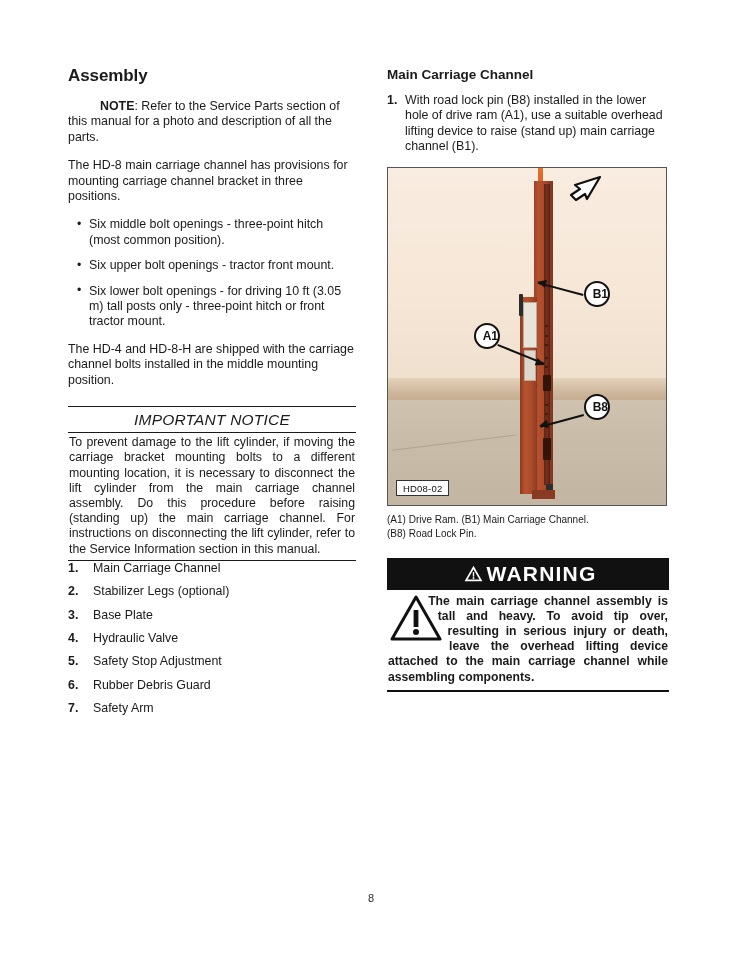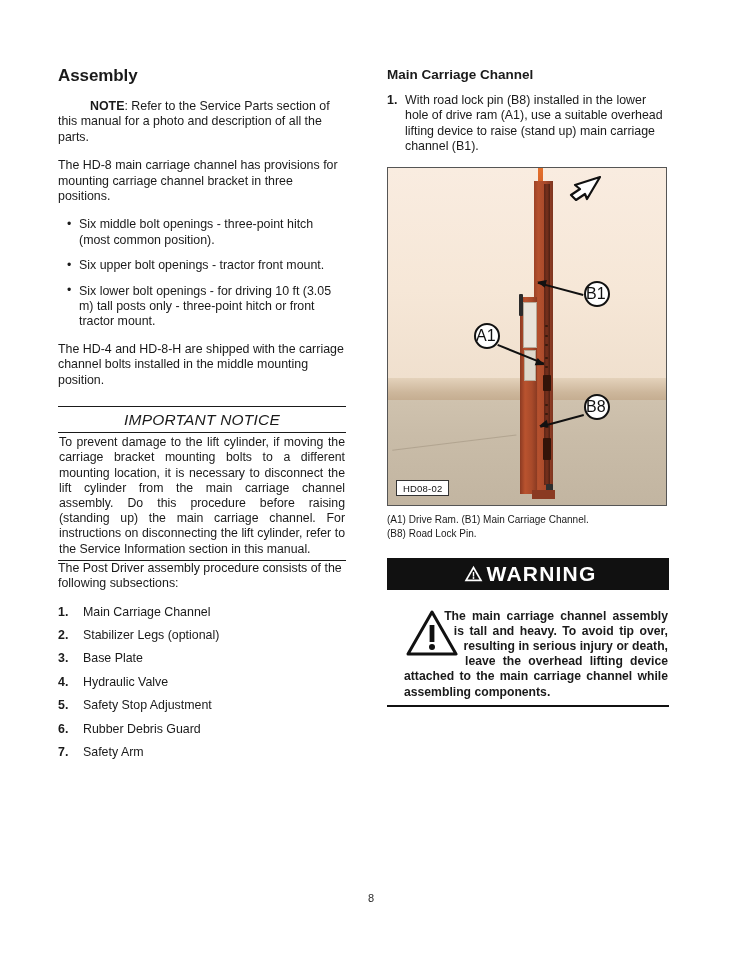--- a/index.html
+++ b/index.html
@@ -17,21 +17,21 @@
   }
   .page {
     position: absolute;
     inset: 0;
     background: #ffffff;
   }
 
   
   .col-left {
     position: absolute;
-    left: 58px;
+    left: 68px;
     top: 66px;
     width: 288px;
   }
   .col-right {
     position: absolute;
     left: 387px;
     top: 66px;
     width: 282px;
   }
 
@@ -280,25 +280,25 @@
 
   
   .callout {
     position: absolute;
     width: 26px;
     height: 26px;
     border-radius: 50%;
     background: #ffffff;
     border: 2px solid #111;
     color: #111;
-    font-size: 16px;
-    font-weight: normal;
+    font-size: 12px;
+    font-weight: bold;
     display: flex;
     align-items: center;
-    justify-content: flex-start;
+    justify-content: flex-end;
     box-sizing: border-box;
   }
   .leader {
     position: absolute;
     height: 0;
     border-top: 2px solid #111;
     transform-origin: 0 0;
   }
   .leader:after {
     content: "";
@@ -348,26 +348,25 @@
     align-items: center;
     justify-content: center;
     gap: 4px;
   }
   .warning-banner .wtxt {
     font-size: 21px;
     font-weight: bold;
     letter-spacing: 1.2px;
   }
   .warning-body {
-    padding: 19px 1px 5px 1px;
+    padding: 4px 1px 5px 1px;
     font-size: 12.2px;
     line-height: 15.2px;
     font-weight: bold;
     text-align: justify;
-    margin-left: 16px;
   }
   .warn-tri {
     float: left;
     width: 52px;
     height: 46px;
     margin: 1px 7px 1px 2px;
     shape-outside: polygon(50% 0, 100% 100%, 0 100%);
   }
 
   .page-number {
@@ -398,21 +397,20 @@
       <li>Six lower bolt openings - for driving 10 ft (3.05 m) tall posts only - three-point hitch or front tractor mount.</li>
     </ul>
 
     <p class="body">The HD-4 and HD-8-H are shipped with the carriage channel bolts installed in the middle mounting position.</p>
 
     <div class="notice">
       <div class="notice-title">IMPORTANT NOTICE</div>
       <div class="notice-body">To prevent damage to the lift cylinder, if moving the carriage bracket mounting bolts to a different mounting location, it is necessary to disconnect the lift cylinder from the main carriage channel assembly.  Do this procedure before raising (standing up) the main carriage channel.  For instructions on disconnecting the lift cylinder, refer to the Service Information section in this manual.</div>
     </div>
 
-    <p class="body intro-after-notice">The Post Driver assembly procedure consists of the following subsections:</p>
 
     <ol class="numlist">
       <li><span class="num">1.</span><span>Main Carriage Channel</span></li>
       <li><span class="num">2.</span><span>Stabilizer Legs (optional)</span></li>
       <li><span class="num">3.</span><span>Base Plate</span></li>
       <li><span class="num">4.</span><span>Hydraulic Valve</span></li>
       <li><span class="num">5.</span><span>Safety Stop Adjustment</span></li>
       <li><span class="num">6.</span><span>Rubber Debris Guard</span></li>
       <li><span class="num">7.</span><span>Safety Arm</span></li>
     </ol>

